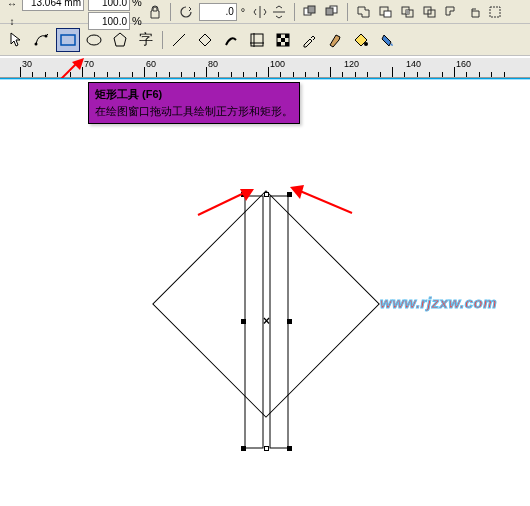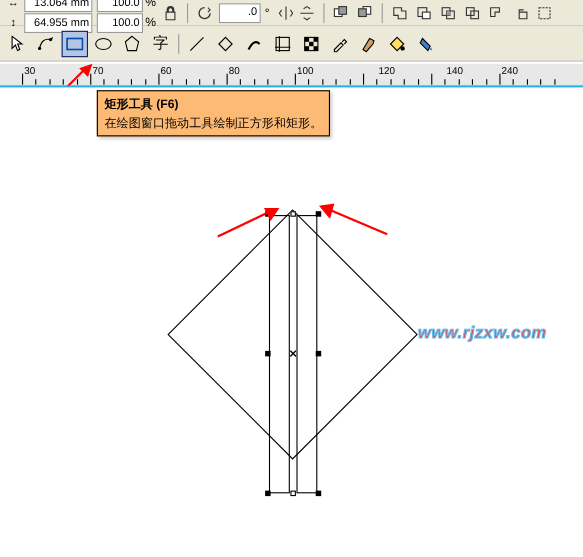--- a/index.html
+++ b/index.html
@@ -10,21 +10,21 @@
 .prop-input{width:62px;height:18px;border:1px solid #999;background:#fff;font-size:10px;padding:0 2px;text-align:right}
 .tiny-icons{display:flex;gap:1px;margin-left:2px}
 .tiny-btn{width:18px;height:18px;border:1px solid transparent;display:inline-flex;align-items:center;justify-content:center;font-size:11px;cursor:pointer}
 .sep{width:1px;height:18px;background:#999;margin:0 2px}
 .toolbox{display:flex;align-items:center;height:32px;background:#ece9d8;border-bottom:1px solid #c0c0c0;padding:2px 4px;gap:2px}
 .tool{width:24px;height:24px;border:1px solid transparent;display:inline-flex;align-items:center;justify-content:center;cursor:pointer;position:relative}
 .tool.active{border:1px solid #0a246a;background:#b6c5e4}
 .tool-inner{width:18px;height:18px;display:flex;align-items:center;justify-content:center}
 .stack{display:flex;flex-direction:column;gap:0}
 .stack .prop-group{height:19px}
-.tooltip{position:absolute;left:88px;top:81px;background:#fdba74;border:1px solid #000;padding:4px 6px;font-size:11px;z-index:100;white-space:nowrap;box-shadow:2px 2px 3px rgba(0,0,0,.2)}
+.tooltip{position:absolute;left:88px;top:81px;background:#a21caf;border:1px solid #000;padding:4px 6px;font-size:11px;z-index:100;white-space:nowrap;box-shadow:2px 2px 3px rgba(0,0,0,.2)}
 .tooltip-title{font-weight:bold;margin-bottom:2px}
 .ruler{height:20px;position:relative;background:#fff;border-bottom:1px solid #999;margin-top:2px}
 .ruler-bg{position:absolute;inset:0;background:#e8e8e8}
 .ruler-tick{position:absolute;bottom:0;width:1px;background:#000}
 .ruler-tick.maj{height:10px}
 .ruler-tick.min{height:5px}
 .ruler-lbl{position:absolute;font-size:9px;color:#000;bottom:8px}
 .canvas{position:relative;width:530px;height:430px;background:#fff}
 .rot-line{position:absolute;top:0;left:0;width:530px;height:2px;border-top:1px solid #00a0e0;border-bottom:1px solid #a0e0ff}
 .arrow{position:absolute;pointer-events:none}
@@ -37,21 +37,20 @@
 <body>
 
 <div class="props">
   <div class="stack">
     <div class="prop-group">
       <span class="prop-icon">↔</span>
       <input class="prop-input" value="13.064 mm" style="">
     </div>
     <div class="prop-group">
       <span class="prop-icon">↕</span>
-      <input class="prop-input" value="64.955 mm" style="">
     </div>
   </div>
   <div class="stack">
     <div class="prop-group">
       <input class="prop-input" style="width: 42px;" value="100.0">
       <span>%</span>
     </div>
     <div class="prop-group">
       <input class="prop-input" style="width: 42px;" value="100.0">
       <span>%</span>
@@ -292,21 +291,21 @@
     <div class="ruler-tick min" style="left: 354.8px;"></div>
     <div class="ruler-tick min" style="left: 367.2px;"></div>
     <div class="ruler-tick min" style="left: 379.6px;"></div>
     <div class="ruler-tick maj" style="left: 392px;"></div>
     <div class="ruler-lbl" style="left: 406px;">140</div>
     <div class="ruler-tick min" style="left: 404.4px;"></div>
     <div class="ruler-tick min" style="left: 416.8px;"></div>
     <div class="ruler-tick min" style="left: 429.2px;"></div>
     <div class="ruler-tick min" style="left: 441.6px;"></div>
     <div class="ruler-tick maj" style="left: 454px;"></div>
-    <div class="ruler-lbl" style="left: 456px;">240</div>
+    <div class="ruler-lbl" style="left: 456px;">160</div>
     <div class="ruler-tick min" style="left: 466.4px;"></div>
     <div class="ruler-tick min" style="left: 478.8px;"></div>
     <div class="ruler-tick min" style="left: 491.2px;"></div>
     <div class="ruler-tick min" style="left: 503.6px;"></div>
   </div>
 
 <svg class="arrow" style="left:36px;top:58px" width="50" height="40">
   <line x1="42" y1="4" x2="12" y2="34" stroke="#f00" stroke-width="2"></line>
   <polygon points="48,0 36,4 44,12" fill="#f00"></polygon>
 </svg>

